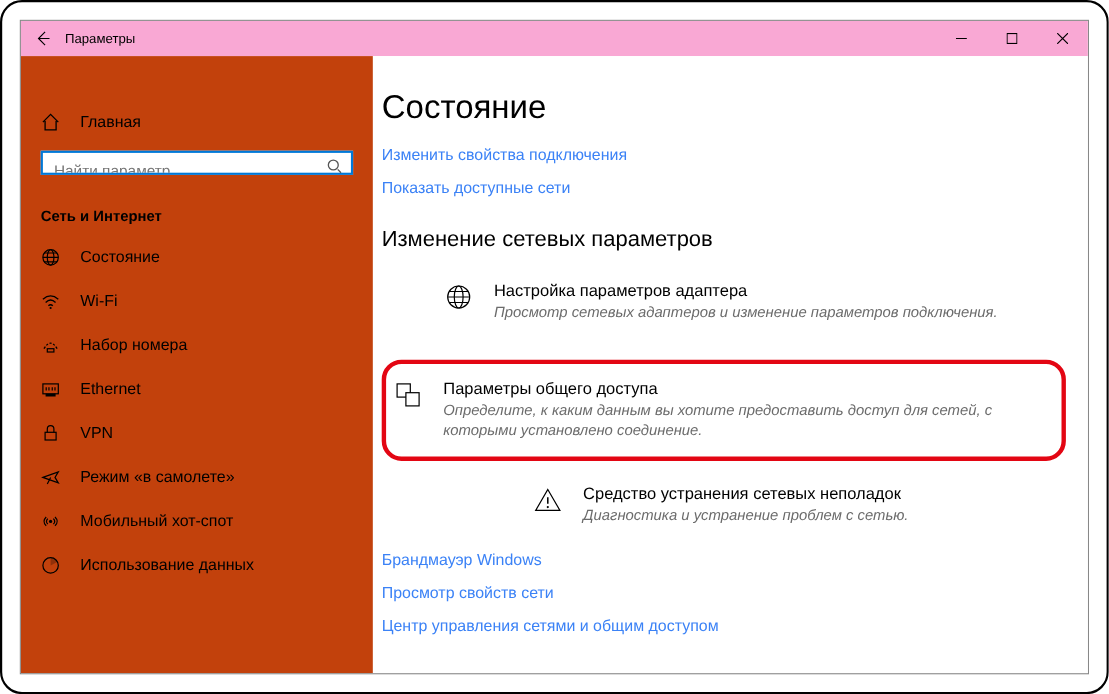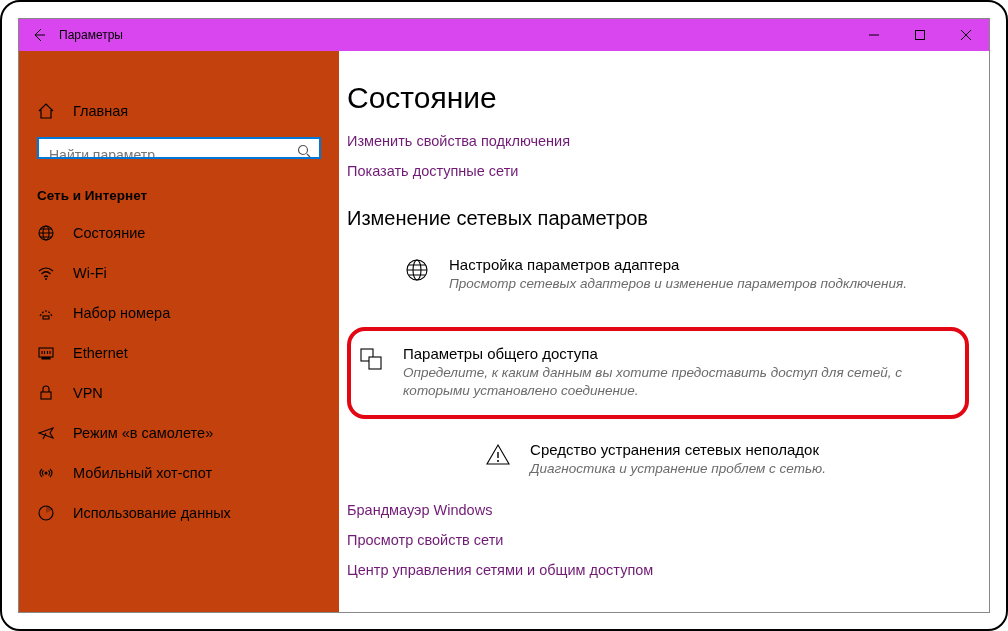--- a/index.html
+++ b/index.html
@@ -1,34 +1,34 @@
 <!DOCTYPE html>
 <html><head>
 <meta charset="utf-8">
 <style>
 * { box-sizing: border-box; margin: 0; padding: 0; font-family: "Segoe UI", Tahoma, sans-serif; }
 body { background: #fff; }
 .outer-frame { width: 1008px; height: 631px; border: 2px solid #000; border-radius: 20px; position: relative; overflow: hidden; background: #fff; }
 .window { position: absolute; top: 16px; left: 16px; right: 16px; bottom: 16px; border: 1px solid #888; background: #fff; display: flex; flex-direction: column; overflow: hidden; }
-.titlebar { height: 32px; display: flex; align-items: center; background: #d946ef; border-bottom: none; font-size: 12px; color: #000; flex-shrink: 0; }
+.titlebar { height: 32px; display: flex; align-items: center; background: #f9a8d4; border-bottom: none; font-size: 12px; color: #000; flex-shrink: 0; }
 .titlebar .back { width: 40px; display: flex; justify-content: center; align-items: center; }
 .titlebar .title { flex: 1; padding-left: 0; }
 .titlebar .win-btn { width: 46px; height: 32px; display: flex; justify-content: center; align-items: center; color: #000; font-size: 12px; }
 .body-area { flex: 1; display: flex; overflow: hidden; }
 .sidebar { width: 320px; background: #c2410c; padding-top: 40px; display: flex; flex-direction: column; overflow: hidden; }
 .side-row { display: flex; align-items: center; height: 40px; padding-left: 18px; font-size: 14.5px; color: #000; gap: 18px; cursor: pointer; }
 .side-icon { width: 18px; height: 18px; display: flex; justify-content: center; align-items: center; flex-shrink: 0; }
 .search-wrap { margin: 6px 18px 6px 18px; }
 .search { width: 100%; height: 22px; border: 2px solid #0078d7; background: #fff; font-size: 14px; padding: 14px 32px 0 10px; outline: none; }
 .search-container { position: relative; }
 .search-container .mag { position: absolute; right: 10px; top: 50%; transform: translateY(-50%); font-size: 14px; color: #555; pointer-events: none; }
 .group-label { font-size: 13.5px; font-weight: 600; padding: 18px 18px 10px 18px; color: #000; }
 .content { flex: 1; padding: 30px 20px 0 8px; overflow: hidden; background: #fff; }
 h1 { font-weight: 400; font-size: 30px; margin-bottom: 18px; color: #000; }
-.link { color: #701a75; font-size: 14.5px; margin-bottom: 14px; cursor: pointer; display: block; }
+.link { color: #3b82f6; font-size: 14.5px; margin-bottom: 14px; cursor: pointer; display: block; }
 .section-title { font-size: 20px; font-weight: 400; margin-top: 28px; margin-bottom: 20px; color: #000; }
 .setting-item { display: flex; gap: 18px; margin-bottom: 24px; padding: 6px 8px 10px 2px; justify-content: center; }
 .setting-icon { width: 28px; height: 28px; flex-shrink: 0; display: flex; justify-content: center; align-items: center; font-size: 20px; }
 .setting-text .st-title { font-size: 15px; color: #000; margin-bottom: 2px; }
 .setting-text .st-desc { font-size: 13.5px; color: #6b6b6b; line-height: 1.35; font-style: italic; }
 .highlight-box { border: 4px solid #e30613; border-radius: 18px; padding: 10px 32px 10px 6px; margin-bottom: 16px; }
 .highlight-box .setting-item { margin-bottom: 0; padding: 4px 0 4px 0; }
 svg { display: block; }
 </style>
 </head>

